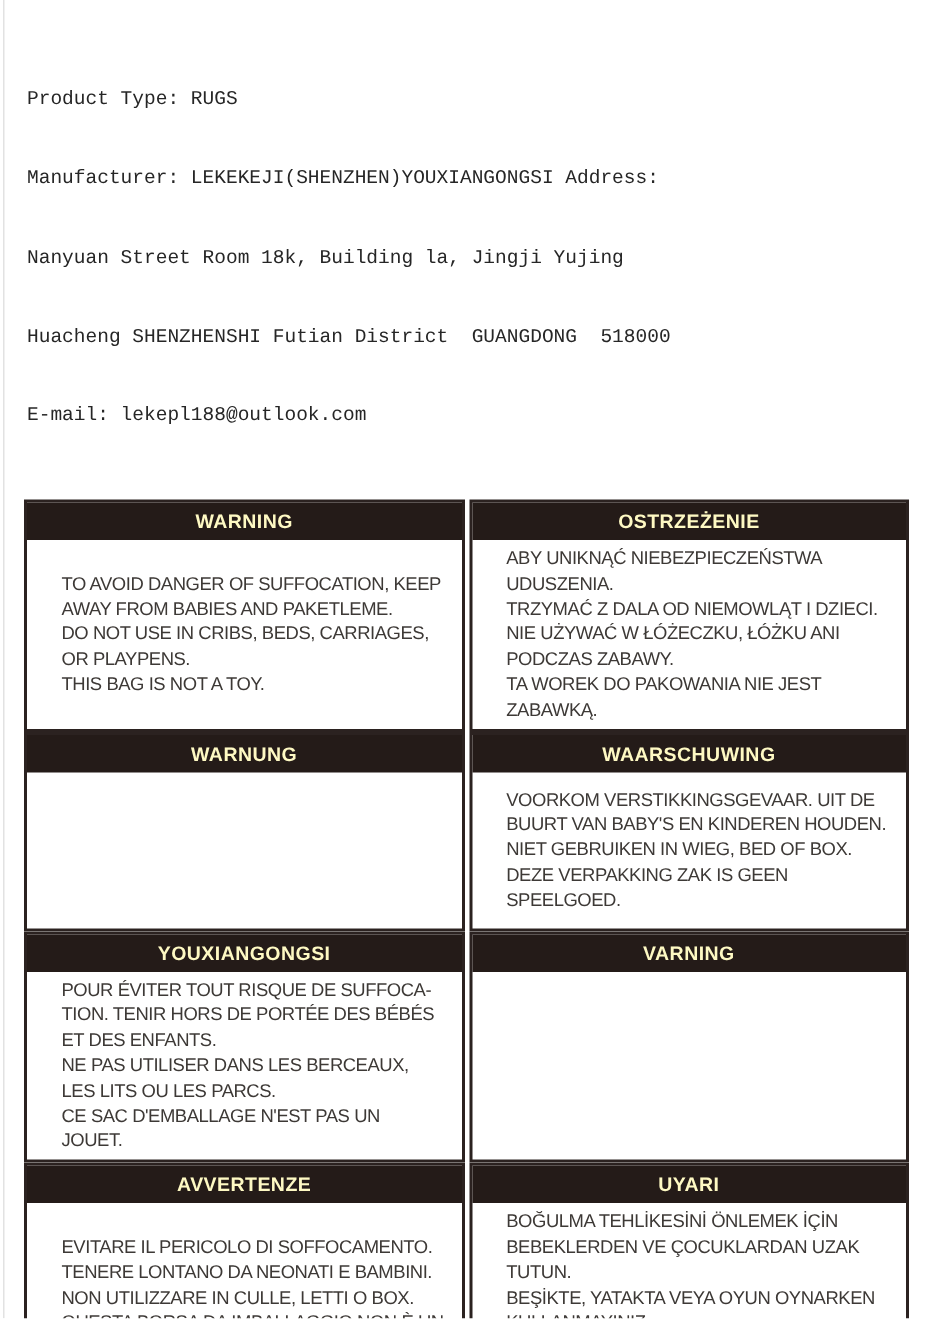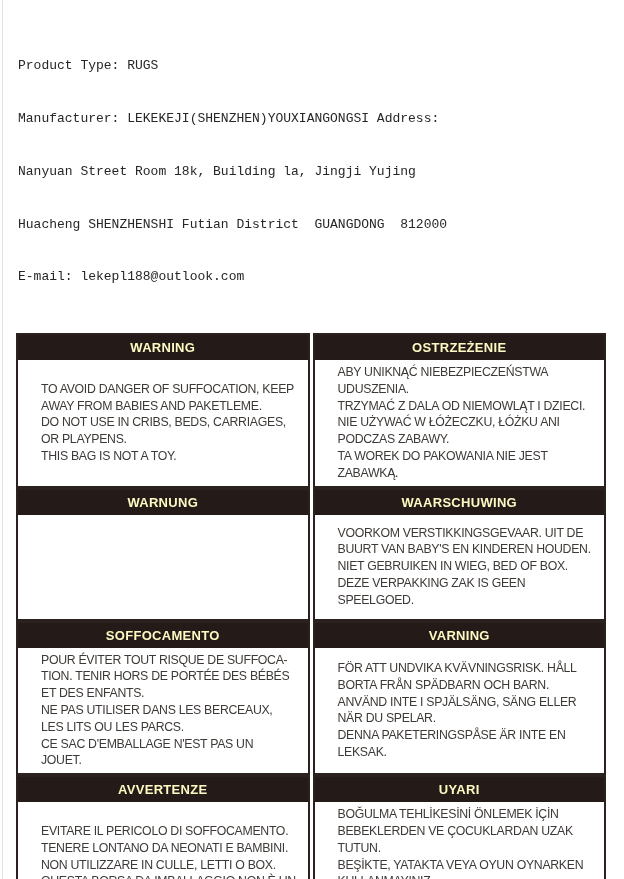--- a/index.html
+++ b/index.html
@@ -53,21 +53,21 @@
 </head>
 <body>
 
 <div class="page">
   <div class="scan-line"></div>
 
   <div class="mfr-block">
     <div>Product Type: RUGS</div>
     <div>Manufacturer: LEKEKEJI(SHENZHEN)YOUXIANGONGSI Address:</div>
     <div>Nanyuan Street Room 18k, Building la, Jingji Yujing</div>
-    <div>Huacheng SHENZHENSHI Futian District  GUANGDONG  812000</div>
+    <div>Huacheng SHENZHENSHI Futian District  GUANGDONG  518000</div>
     <div>E-mail: lekepl188@outlook.com</div>
   </div>
 
   <div class="warn-grid">
 
     <section class="cell">
       <div class="cell-header">WARNING</div>
       <div class="cell-body">TO AVOID DANGER OF SUFFOCATION, KEEP AWAY FROM BABIES AND PAKETLEME.
 DO NOT USE IN CRIBS, BEDS, CARRIAGES, OR PLAYPENS.
 THIS BAG IS NOT A TOY.</div>
@@ -86,31 +86,28 @@
     </section>
 
     <section class="cell">
       <div class="cell-header">WAARSCHUWING</div>
       <div class="cell-body">VOORKOM VERSTIKKINGSGEVAAR. UIT DE BUURT VAN BABY'S EN KINDEREN HOUDEN.
 NIET GEBRUIKEN IN WIEG, BED OF BOX.
 DEZE VERPAKKING ZAK IS GEEN SPEELGOED.</div>
     </section>
 
     <section class="cell">
-      <div class="cell-header">SOFFOCAMENTO</div>
+      <div class="cell-header">YOUXIANGONGSI</div>
       <div class="cell-body">POUR ÉVITER TOUT RISQUE DE SUFFOCA-TION. TENIR HORS DE PORTÉE DES BÉBÉS ET DES ENFANTS.
 NE PAS UTILISER DANS LES BERCEAUX, LES LITS OU LES PARCS.
 CE SAC D'EMBALLAGE N'EST PAS UN JOUET.</div>
     </section>
 
     <section class="cell">
       <div class="cell-header">VARNING</div>
-      <div class="cell-body">FÖR ATT UNDVIKA KVÄVNINGSRISK. HÅLL BORTA FRÅN SPÄDBARN OCH BARN.
-ANVÄND INTE I SPJÄLSÄNG, SÄNG ELLER NÄR DU SPELAR.
-DENNA PAKETERINGSPÅSE ÄR INTE EN LEKSAK.</div>
     </section>
 
     <section class="cell">
       <div class="cell-header">AVVERTENZE</div>
       <div class="cell-body">EVITARE IL PERICOLO DI SOFFOCAMENTO.
 TENERE LONTANO DA NEONATI E BAMBINI.
 NON UTILIZZARE IN CULLE, LETTI O BOX.
 QUESTA BORSA DA IMBALLAGGIO NON È UN GIOCATTOLO.</div>
     </section>
 

